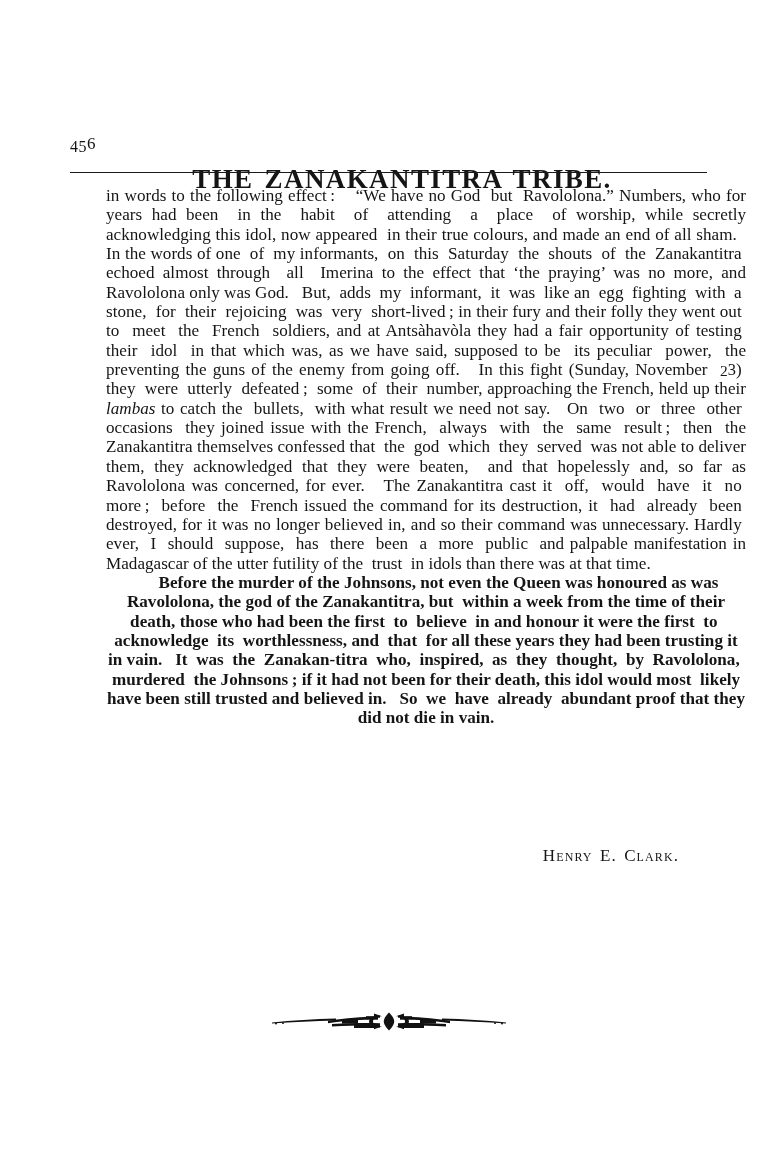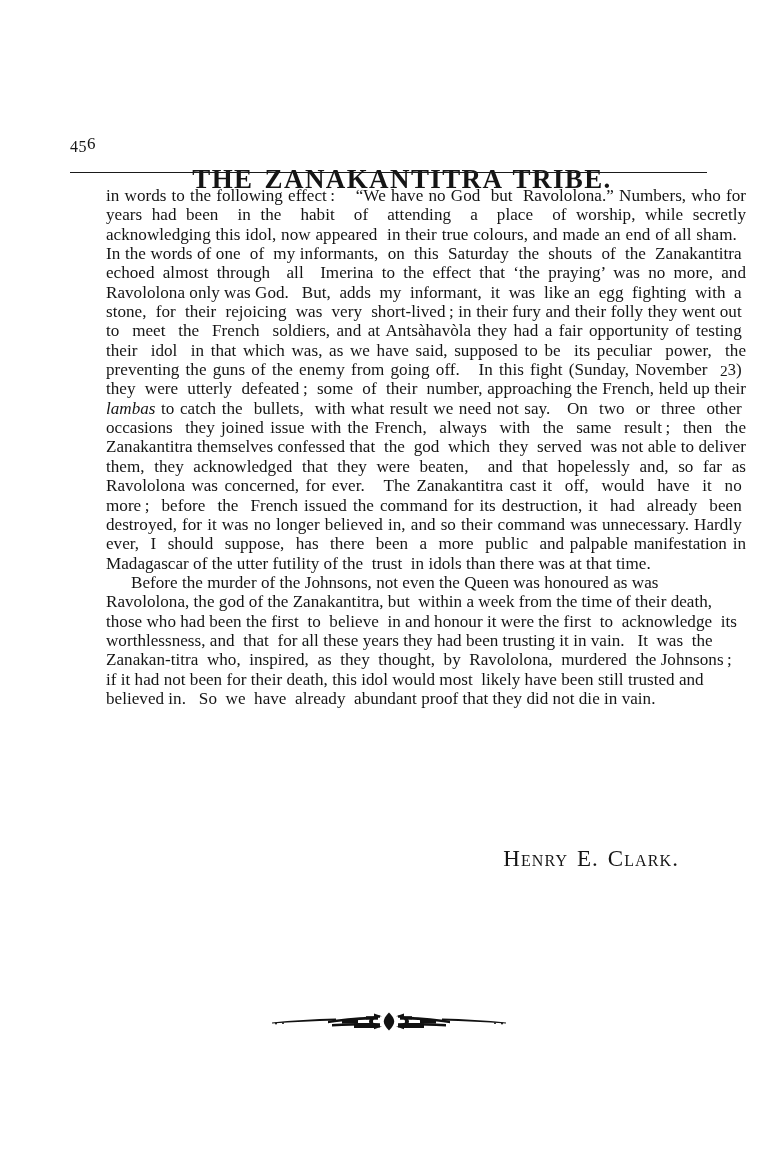--- a/index.html
+++ b/index.html
@@ -80,21 +80,22 @@
     margin-left: 36px;
   }
   .textblock p {
     margin: 0;
     text-indent: 0;
   }
   .textblock p.indent {
     text-indent: 25px;
   }
   .textblock p:last-of-type {
-    text-align: left;
+    text-align: center;
+    font-weight: bold;
   }
   .textblock i { font-style: italic; }
 
   .osf {
     font-size: 15.4px;
     position: relative;
     top: 1px;
   }
   .osf-asc {
     font-size: 16.4px;
@@ -102,21 +103,21 @@
     top: 0px;
   }
 
   
   .signature {
     position: absolute;
     left: 70px;
     top: 846px;
     width: 637px;
     text-align: right;
-    font-size: 23px;
+    font-size: 17px;
     letter-spacing: 1.1px;
     word-spacing: 2px;
     font-variant: small-caps;
     padding-right: 28px;
     box-sizing: border-box;
   }
 
   
   .ornament {
     position: absolute;

